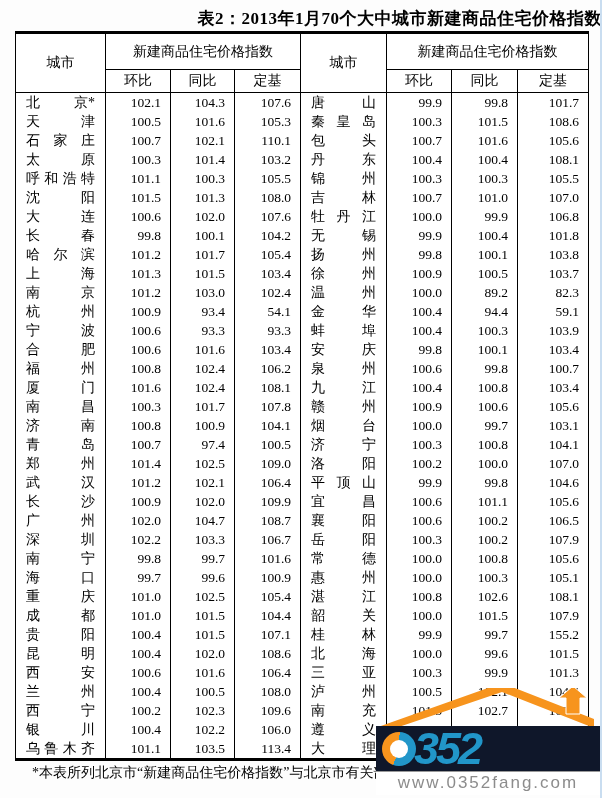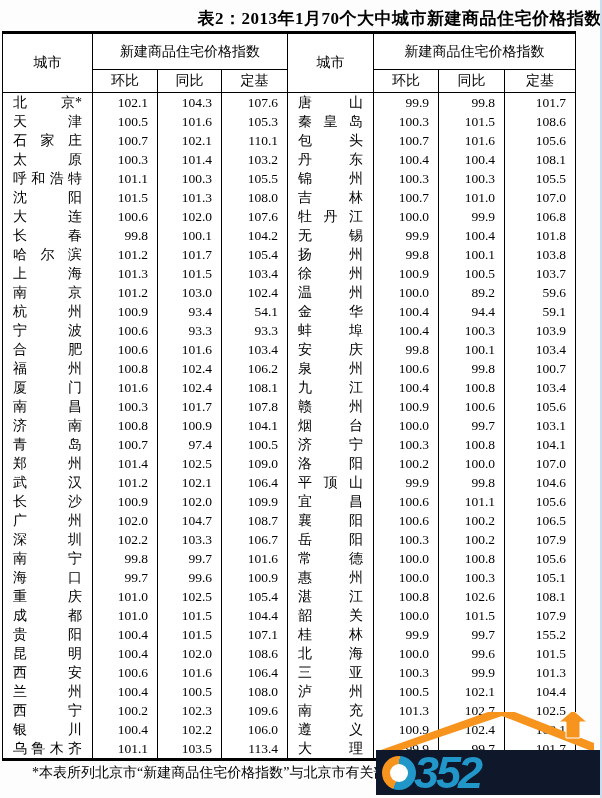--- a/index.html
+++ b/index.html
@@ -9,21 +9,21 @@
     font-family:"Liberation Serif","DejaVu Serif",serif;
     color:#000;
   }
   body::after{content:"";position:absolute;top:0;right:0;width:2px;height:798px;background:#c9ddf0;}
   .page-title{
     height:24px;padding-top:7px;text-align:right;
     font-size:17px;font-weight:bold;letter-spacing:.5px;
   }
   table.price-table{
     border-collapse:collapse;table-layout:fixed;
-    width:573px;margin-left:2px;
+    width:573px;margin-left:15px;
     border-top:3px solid #000;border-bottom:3px solid #000;
     border-left:1px solid #000;border-right:1px solid #000;border-radius:24px;
   }
   .price-table th{
     font-weight:normal;font-size:14px;border:1px solid #000;
     text-align:center;background:#fff;
   }
   .price-table thead tr.h1 th{height:33px;}
   .price-table thead tr.h2 th{height:20px;}
   .price-table tbody td{
@@ -318,21 +318,21 @@
         <td class="num">103.0</td>
         <td class="num">102.4</td>
         <td class="city">
           <span class="city-spread">
             <span>温</span>
             <span>州</span>
           </span>
         </td>
         <td class="num">100.0</td>
         <td class="num">89.2</td>
-        <td class="num">59.6</td>
+        <td class="num">82.3</td>
       </tr>
       <tr>
         <td class="city">
           <span class="city-spread">
             <span>杭</span>
             <span>州</span>
           </span>
         </td>
         <td class="num">100.9</td>
         <td class="num">93.4</td>
@@ -820,13 +820,14 @@
 
 <div class="watermark">
   <svg class="wm-roof" width="224" height="48" viewBox="0 0 224 48">
     <polygon points="2,46 126,4 218,40 218,31 126,-5 2,39" fill="#F7941D"></polygon>
     <polygon points="190,26 190,10 183,10 197,-2 211,10 204,10 204,26" fill="#F7941D" stroke="#fff" stroke-width="1"></polygon>
   </svg>
   <div class="wm-brand">
     <span class="wm-zero"></span>
     <span class="wm-digits">352</span>
   </div>
+  <div class="wm-url">www.0352fang.com</div>
 </div>
 
 </body></html>

